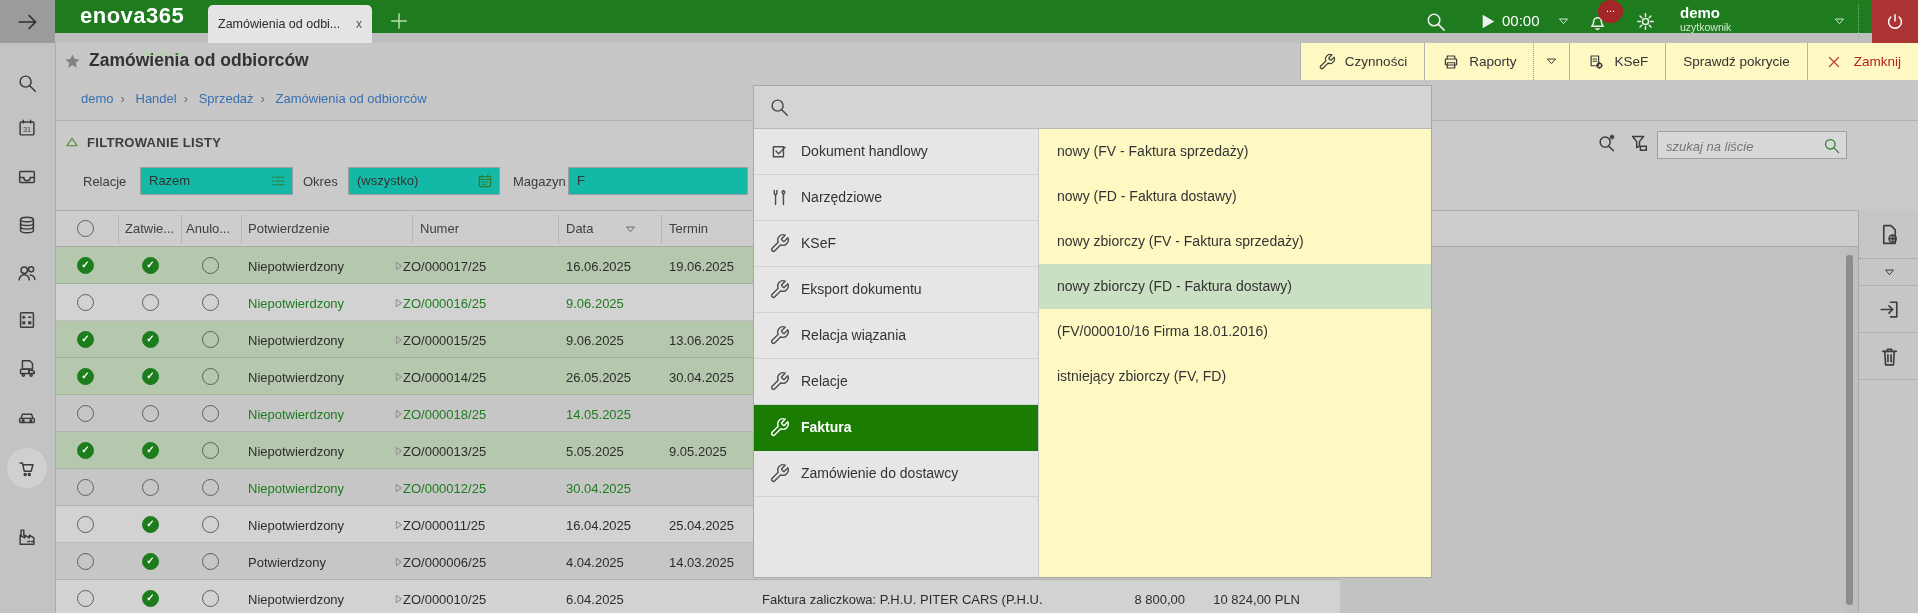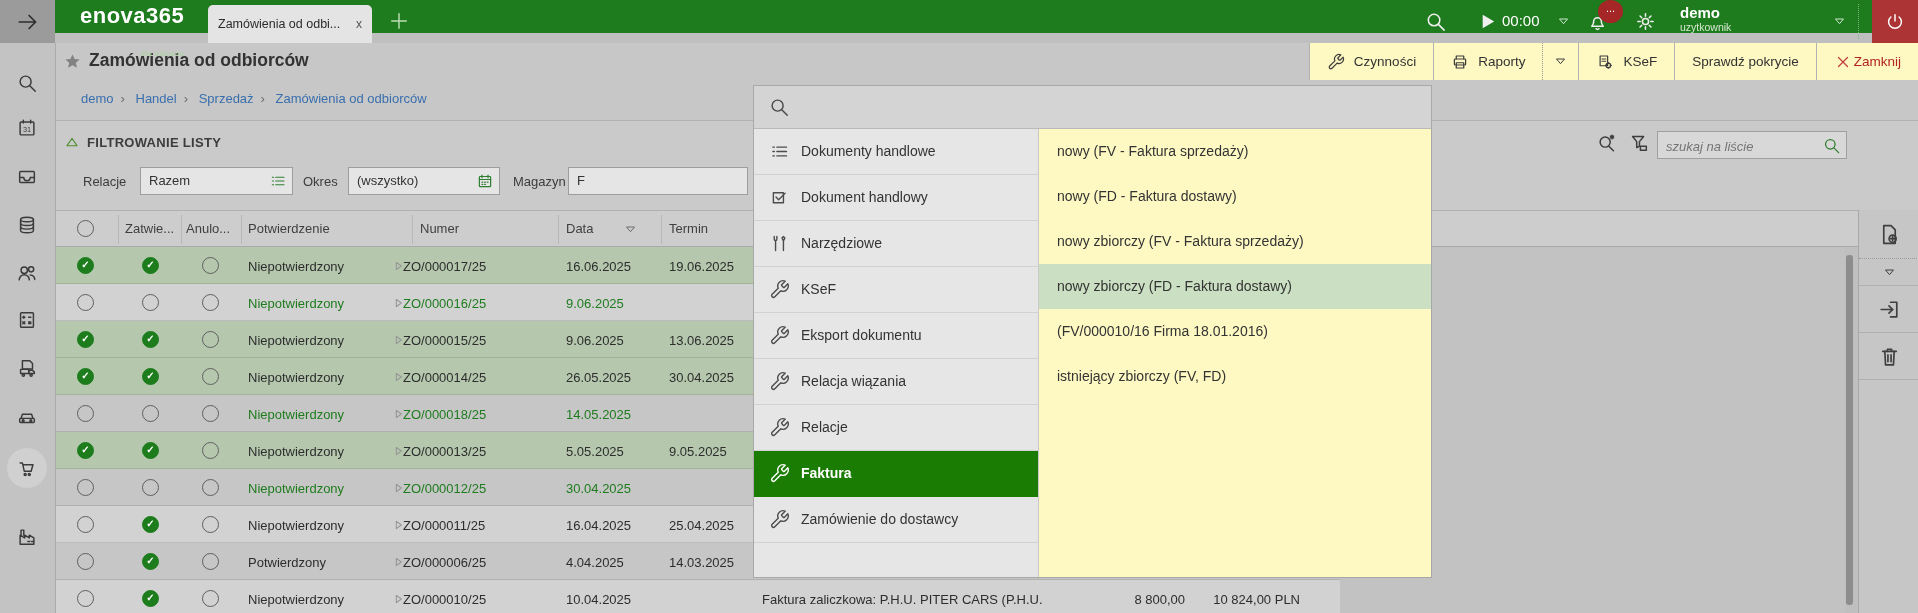--- a/index.html
+++ b/index.html
@@ -45,42 +45,42 @@
   
   .titlebar{position:absolute;left:55px;top:43px;width:1863px;height:37px;background:#c7c7c7}
   .star{position:absolute;left:8px;top:9px;width:19px;height:19px;color:#828282}
   .pagetitle{position:absolute;left:34px;top:7px;font-size:17.5px;font-weight:bold;color:#333}
   .tbtns{position:absolute;right:0;top:0;height:37px;display:flex}
   .tbtn{display:flex;align-items:center;gap:9px;padding:0 17px;border-left:1px solid #b3b3b3;
         font-size:13.5px;color:#333;background:#fef9c3;cursor:pointer;white-space:nowrap}
   .tbtn .bico{width:18px;height:18px;color:#3c3c3c}
   .tbtn-caret{padding:0 10px;border-left:1px dotted #9a9a9a}
   .tbtn-caret svg{width:15px;height:15px;color:#3c3c3c}
-  .tbtn-danger{gap:2px}
+  .tbtn-danger{gap:11px}
   .tbtn-danger .bico{color:#c03a3a}
   .tbtn-danger span{color:#b22222}
 
   
   .breadcrumbbar{position:absolute;left:55px;top:80px;width:1863px;height:40px;background:#c7c7c7;border-bottom:1px solid #b2b2b2}
   .bc{position:absolute;left:26px;top:11px;font-size:13px;color:#707070}
   .bc a{color:#3a6fae;text-decoration:none;cursor:pointer}
   .bcsep{margin:0 7px;color:#6d6d6d}
 
   
   .filterpanel{position:absolute;left:55px;top:121px;width:1863px;height:89px;background:#cacaca;border-bottom:1px solid #b0b0b0}
   .warnico{position:absolute;left:9px;top:13px;width:16px;height:16px;color:#4e8f2c}
   .ftitle{position:absolute;left:32px;top:14px;font-size:13px;font-weight:bold;color:#3d3d3d;letter-spacing:.3px}
   .fico{position:absolute;top:11px;width:22px;height:22px;color:#3c3c3c;cursor:pointer}
   .listsearch{position:absolute;left:1602px;top:10px;width:190px;height:28px;background:#d8d8d8;
               border:1px solid #9f9f9f;box-sizing:border-box}
   .listsearch input{position:absolute;left:6px;top:1px;width:155px;height:24px;border:0;background:transparent;
                     font-style:italic;font-size:13px;color:#555;outline:none;font-family:"Liberation Sans",sans-serif}
   .listsearch svg{position:absolute;right:5px;top:4px;width:19px;height:19px;color:#2f7d2f}
   .flabel{position:absolute;top:53px;font-size:13px;color:#3c3c3c}
-  .ffield{position:absolute;top:46px;height:28px;background:#e5e5e5;border:1px solid #9d9d9d;box-sizing:border-box;cursor:pointer}
+  .ffield{position:absolute;top:46px;height:28px;background:#14b8a6;border:1px solid #9d9d9d;box-sizing:border-box;cursor:pointer}
   .ffield .fv{position:absolute;left:8px;top:5px;font-size:13px;color:#333;white-space:nowrap}
   .ffield svg{position:absolute;right:5px;top:4px;width:18px;height:18px;color:#2f7d2f}
 
   
   .tablewrap{position:absolute;left:55px;top:210px;width:1800px;height:403px}
   .thead{position:absolute;left:0;top:0;width:1890px;height:37px;background:#cdcdcd;
          border-top:1px solid #b0b0b0;border-bottom:1px solid #a9a9a9;box-sizing:border-box}
   .hcell{position:absolute;top:10px;font-size:13px;color:#3f3f3f;white-space:nowrap}
   .hsep{position:absolute;top:4px;height:29px;border-left:1px solid #b8b8b8}
   .hfunnel{position:absolute;left:568px;top:11px;width:15px;height:15px;color:#6d6d6d}
@@ -719,21 +719,21 @@
 
         <div class="trow s-light">
           <span class="circ c-sel"></span>
           <span class="circ c-zat on"></span>
           <span class="circ c-anu"></span>
           <span class="cell potw">Niepotwierdzony</span>
           <svg class="rowplay">
             <use href="#i-rowplay"></use>
           </svg>
           <span class="cell numer">ZO/000010/25</span>
-          <span class="cell data">10.04.2025</span>
+          <span class="cell data">6.04.2025</span>
           <span class="cell termin"></span>
           <span class="cell opis">Faktura zaliczkowa:  P.H.U. PITER CARS (P.H.U.</span>
           <span class="cell netto">8 800,00</span>
           <span class="cell brutto">10 824,00 PLN</span>
         </div>
 
     </div>
     <div class="rightpanel"></div>
     <div class="vscroll"></div>
   </div>
@@ -768,26 +768,20 @@
 
   <div class="popup">
     <div class="psearch">
       <svg>
           <use href="#i-search"></use>
         </svg>
     </div>
     <div class="pbody">
       <div class="pleft">
 
-          <div class="mitem">
-            <svg>
-              <use href="#i-list"></use>
-            </svg>
-            <span class="mlabel">Dokumenty handlowe</span>
-          </div>
 
           <div class="mitem">
             <svg>
               <use href="#i-doc-check"></use>
             </svg>
             <span class="mlabel">Dokument handlowy</span>
           </div>
 
           <div class="mitem">
             <svg>

